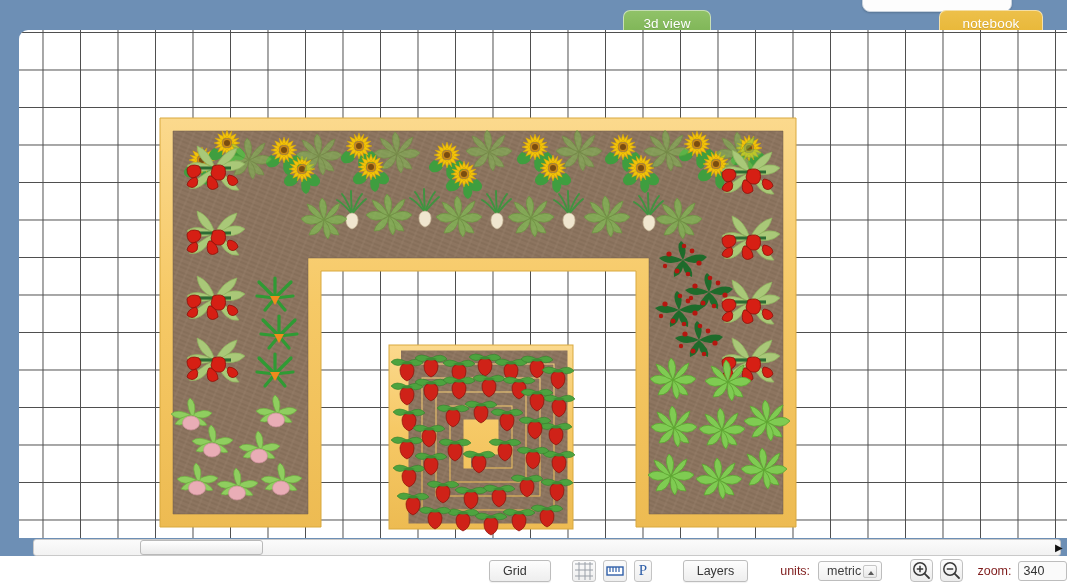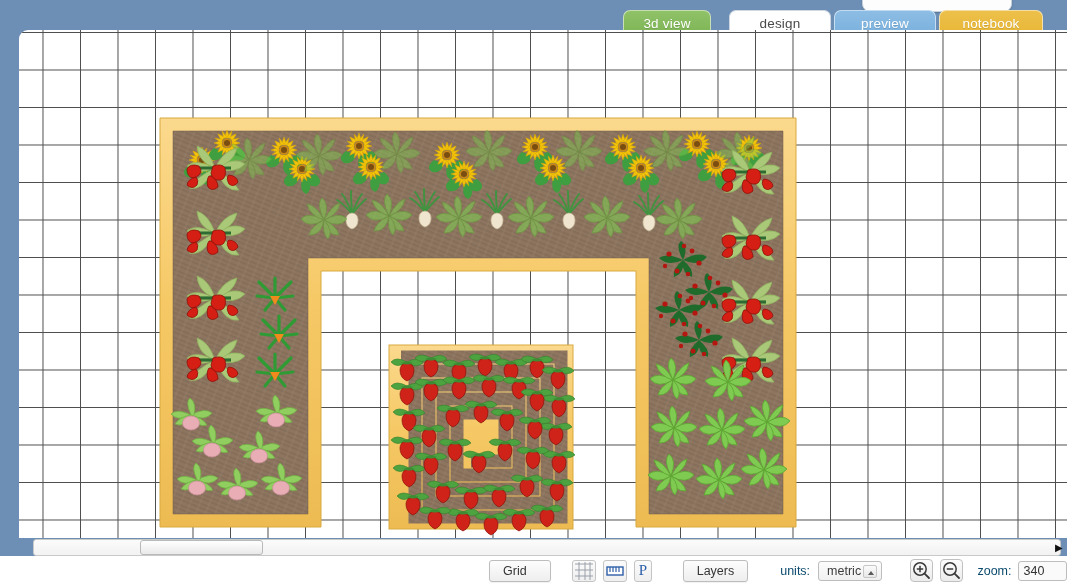--- a/index.html
+++ b/index.html
@@ -85,21 +85,21 @@
     border:1px solid #bdbdbd; border-radius:3px;
     font-size:12.5px; color:#353535; line-height:20px; cursor:pointer;
     box-shadow:0 1px 1px rgba(0,0,0,.06);
   }
   .icon-btn {
     width:24px; height:22px;
     background:linear-gradient(#fbfbfb,#efefef);
     border:1px solid #c4c4c4; border-radius:3px;
     position:relative; cursor:pointer;
   }
-  .lbl { font-size:12.5px; color:#0c4a6e; }
+  .lbl { font-size:12.5px; color:#7f1d1d; }
   .sel-box {
     width:88px; height:20px;
     background:linear-gradient(#fdfdfd,#f0f0f0);
     border:1px solid #bdbdbd; border-radius:3px;
     font-size:12.5px; color:#3d3d3d; line-height:18px;
     padding-left:8px; position:relative; cursor:pointer;
   }
   .sel-arrow {
     position:absolute; right:4px; top:3px; width:14px; height:13px;
     background:linear-gradient(#fbfbfb,#e7e7e7);
@@ -121,22 +121,20 @@
     font-size:12.5px; color:#333; line-height:18px; padding-left:5px;
   }
 </style>
 </head>
 <body>
 
 <div id="topbar">
   <div id="floating-panel"></div>
 
   <div class="tab t3d">3d view</div>
-  <div class="tab tdesign">design</div>
-  <div class="tab tprev">preview</div>
   <div class="tab tnote">notebook</div>
 </div>
 
 <div id="canvas-wrap">
   <div id="grid"></div>
 
   <svg id="garden" viewBox="0 0 1048 508" xmlns="http://www.w3.org/2000/svg">
     <defs>
 
       <pattern id="soilTex" width="9" height="9" patternUnits="userSpaceOnUse" patternTransform="rotate(22)">

